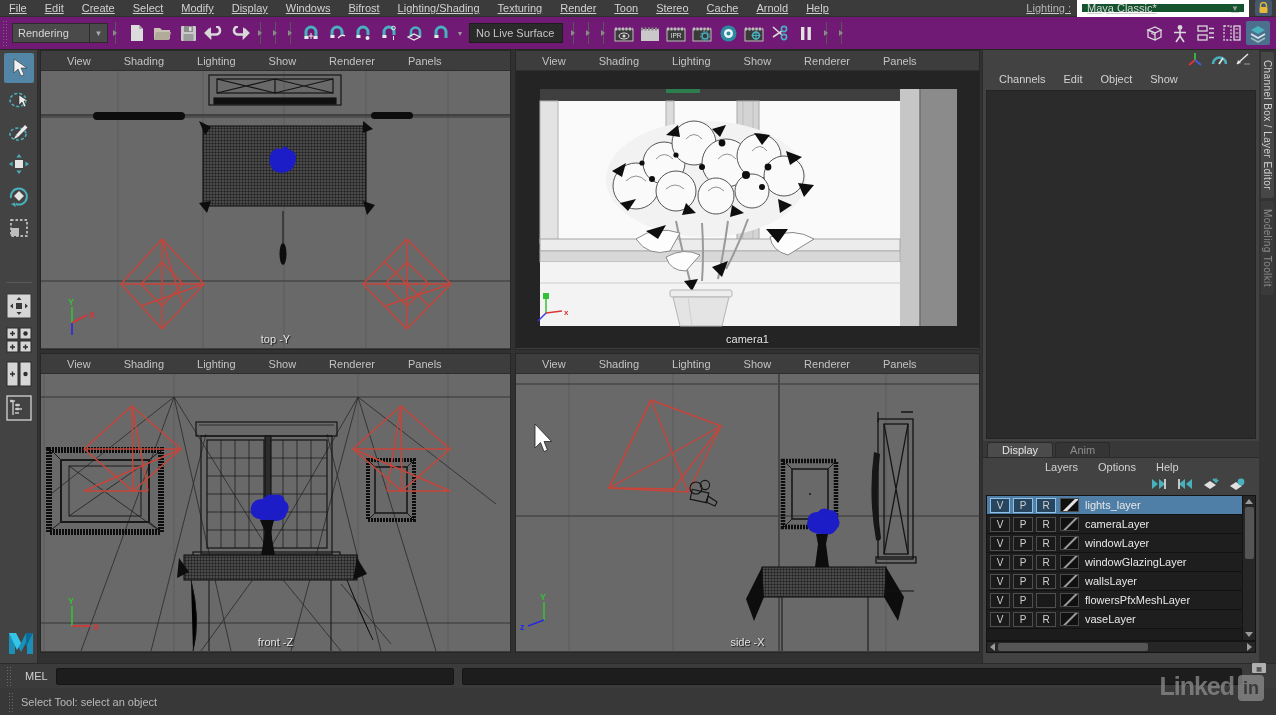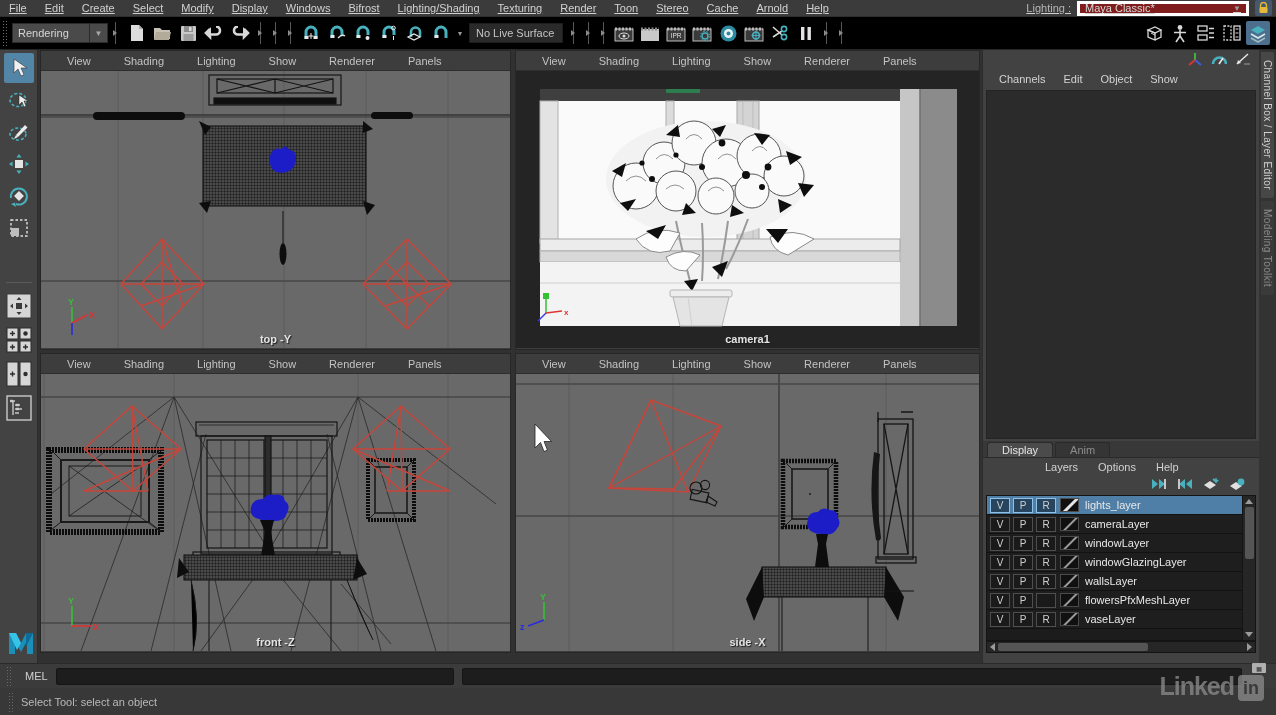--- a/index.html
+++ b/index.html
@@ -5,27 +5,27 @@
   *{margin:0;padding:0;box-sizing:border-box;}
   html,body{width:1276px;height:715px;overflow:hidden;background:#3a3a3a;
     font-family:"Liberation Sans",sans-serif;font-size:11px;color:#cfcfcf;}
   .app{width:1276px;height:715px;display:flex;flex-direction:column;background:#3a3a3a;position:relative;}
 
   
   .menubar{height:17px;background:#3b3b3b;display:flex;align-items:center;border-bottom:1px solid #2e2e2e;text-decoration:underline;}
   .menu-item{padding:0 9px;color:#d2d2d2;cursor:default;}
   .menubar-right{margin-left:auto;display:flex;align-items:center;gap:6px;padding-right:4px;}
   .ws-label{color:#b5b5b5;}
-  .ws-select{width:172px;height:15px;background:#7f1d1d;border:3px solid #ffffff;display:flex;align-items:center;
+  .ws-select{width:172px;height:15px;background:#14532d;border:5px solid #ffffff;display:flex;align-items:center;
     padding:4px 5px;color:#d8d8d8;position:relative;}
   .ws-select .arr{margin-left:auto;color:#9a9a9a;font-size:8px;}
   .lock{width:17px;height:16px;background:#46586c;border-radius:2px;display:flex;align-items:center;justify-content:center;}
 
   
-  .toolbar{height:33px;background:#000000;border-bottom:1px solid #262626;display:flex;align-items:center;padding:0 2px;}
+  .toolbar{height:33px;background:#701a75;border-bottom:1px solid #262626;display:flex;align-items:center;padding:0 2px;}
   .grip{width:7px;height:26px;margin-right:3px;
     background-image:radial-gradient(#6e6e6e 28%,transparent 32%);background-size:3px 3px;}
   .dropdown{width:78px;height:20px;background:#4a4a4a;border:1px solid #2b2b2b;display:flex;align-items:center;padding:0 5px;color:#d6d6d6;}
   .dd-arrow{width:18px;height:20px;background:#4a4a4a;border:1px solid #2b2b2b;border-left:none;display:flex;align-items:center;justify-content:center;color:#a8a8a8;font-size:8px;}
   .tsep{position:relative;width:9px;height:24px;margin:0 3px;}
   .tsep::before{content:"";position:absolute;left:4px;top:1px;bottom:1px;width:1px;background:#585858;}
   .tsep::after{content:"";position:absolute;left:2px;top:9px;border-left:4px solid #8a8a8a;border-top:3px solid transparent;border-bottom:3px solid transparent;}
   .tb-btn{width:24px;height:24px;display:flex;align-items:center;justify-content:center;margin:0 1px;}
   .tb-field{width:94px;height:20px;background:#2a2a2a;border:1px solid #1d1d1d;border-radius:0;color:#c4c4c4;
     font-family:"Liberation Sans",sans-serif;font-size:11px;padding:0 6px;margin:0 3px;}
@@ -45,21 +45,21 @@
   .vp-area{width:944px;position:relative;background:#313131;}
   .panel{position:absolute;background:#3d3d3d;border:1px solid #272727;display:flex;flex-direction:column;}
   #p-top{left:2px;top:0;width:471px;height:300px;}
   #p-cam{left:477px;top:0;width:465px;height:300px;}
   #p-front{left:2px;top:303px;width:471px;height:300px;}
   #p-side{left:477px;top:303px;width:465px;height:300px;}
   .vp-header{height:20px;background:#3d3d3d;display:flex;align-items:center;padding-left:16px;border-bottom:1px solid #2e2e2e;gap:13px;}
   .vpm{padding:0 10px;color:#c3c3c3;}
   .vp-canvas{flex:1;position:relative;overflow:hidden;}
   .vp-canvas svg{display:block;}
-  .vp-label{position:absolute;left:0;right:0;bottom:4px;text-align:center;color:#e3e3e3;font-weight:bold;
+  .vp-label{position:absolute;left:0;right:0;bottom:4px;text-align:center;color:#e3e3e3;font-weight:normal;
     text-shadow:1px 1px 1px #1a1a1a;pointer-events:none;}
 
   
   .right-panel{width:277px;background:#424242;display:flex;flex-direction:column;border-left:1px solid #2c2c2c;}
   .cb-iconrow{height:20px;display:flex;align-items:center;justify-content:flex-end;gap:8px;padding-right:8px;}
   .cb-menus{height:18px;display:flex;align-items:center;padding-left:8px;gap:2px;}
   .cb-menus .menu-item{padding:0 8px;}
   .cb-empty{flex:1;margin:2px 3px 2px 3px;background:#2b2b2b;border:1px solid #242424;}
   .le{height:222px;display:flex;flex-direction:column;}
   .le-tabs{height:17px;display:flex;align-items:flex-end;background:#383838;padding-left:4px;border-bottom:1px solid #2a2a2a;}

